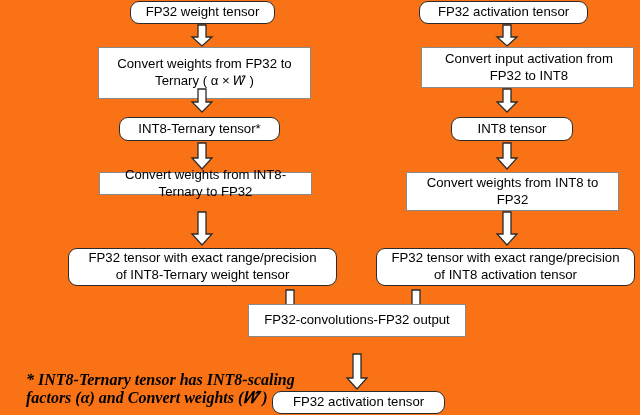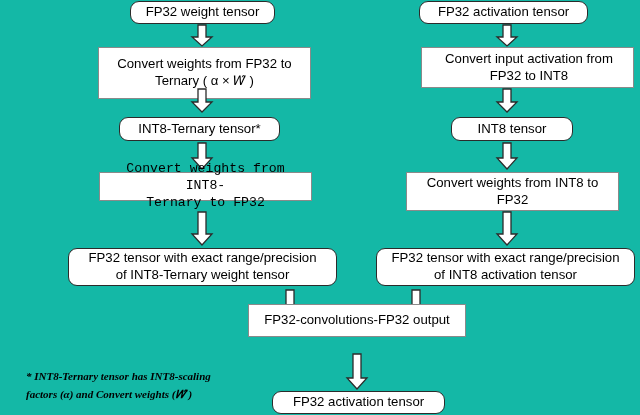--- a/index.html
+++ b/index.html
@@ -4,21 +4,21 @@
 <style>
   html, body {
     margin: 0;
     padding: 0;
     background: #ffffff;
   }
   #canvas {
     position: relative;
     width: 640px;
     height: 415px;
-    background: #14b8a6;
+    background: #f97316;
     font-family: "Liberation Sans", sans-serif;
     overflow: hidden;
   }
 
   
   .node {
     position: absolute;
     box-sizing: border-box;
     display: flex;
     align-items: center;
@@ -57,21 +57,21 @@
     stroke-width: 1.3;
     stroke-linejoin: miter;
   }
 
   
   .footnote {
     position: absolute;
     font-family: "Liberation Serif", serif;
     font-style: italic;
     font-weight: bold;
-    font-size: 11px;
+    font-size: 16px;
     line-height: 1.42;
     color: #000000;
     white-space: pre-line;
     text-align: left;
   }
 </style>
 </head>
 <body>
 
 <div id="canvas">
@@ -100,21 +100,21 @@
   <div class="node rounded" style="left:119px; top:117px; width:161px; height:24px;">
     <span class="label">INT8-Ternary tensor*</span>
   </div>
 
   <div class="arrow" style="left:190px; top:143px; width:24px; height:27px;">
     <svg width="24" height="27" viewBox="0 0 24 27">
       <polygon points="8,0 16,0 16,15 22,15 12,26 2,15 8,15"></polygon>
     </svg>
   </div>
 
-  <div class="node rect" style="left:99px; top:172px; width:213px; height:29px;font-family:Liberation Mono, monospace;">
+  <div class="node rect" style="left:99px; top:172px; width:213px; height:23px;">
     <span class="label">Convert weights from INT8-
 Ternary to FP32</span>
   </div>
 
   <div class="arrow" style="left:190px; top:212px; width:24px; height:34px;">
     <svg width="24" height="34" viewBox="0 0 24 34">
       <polygon points="8,0 16,0 16,22 22,22 12,33 2,22 8,22"></polygon>
     </svg>
   </div>
 

